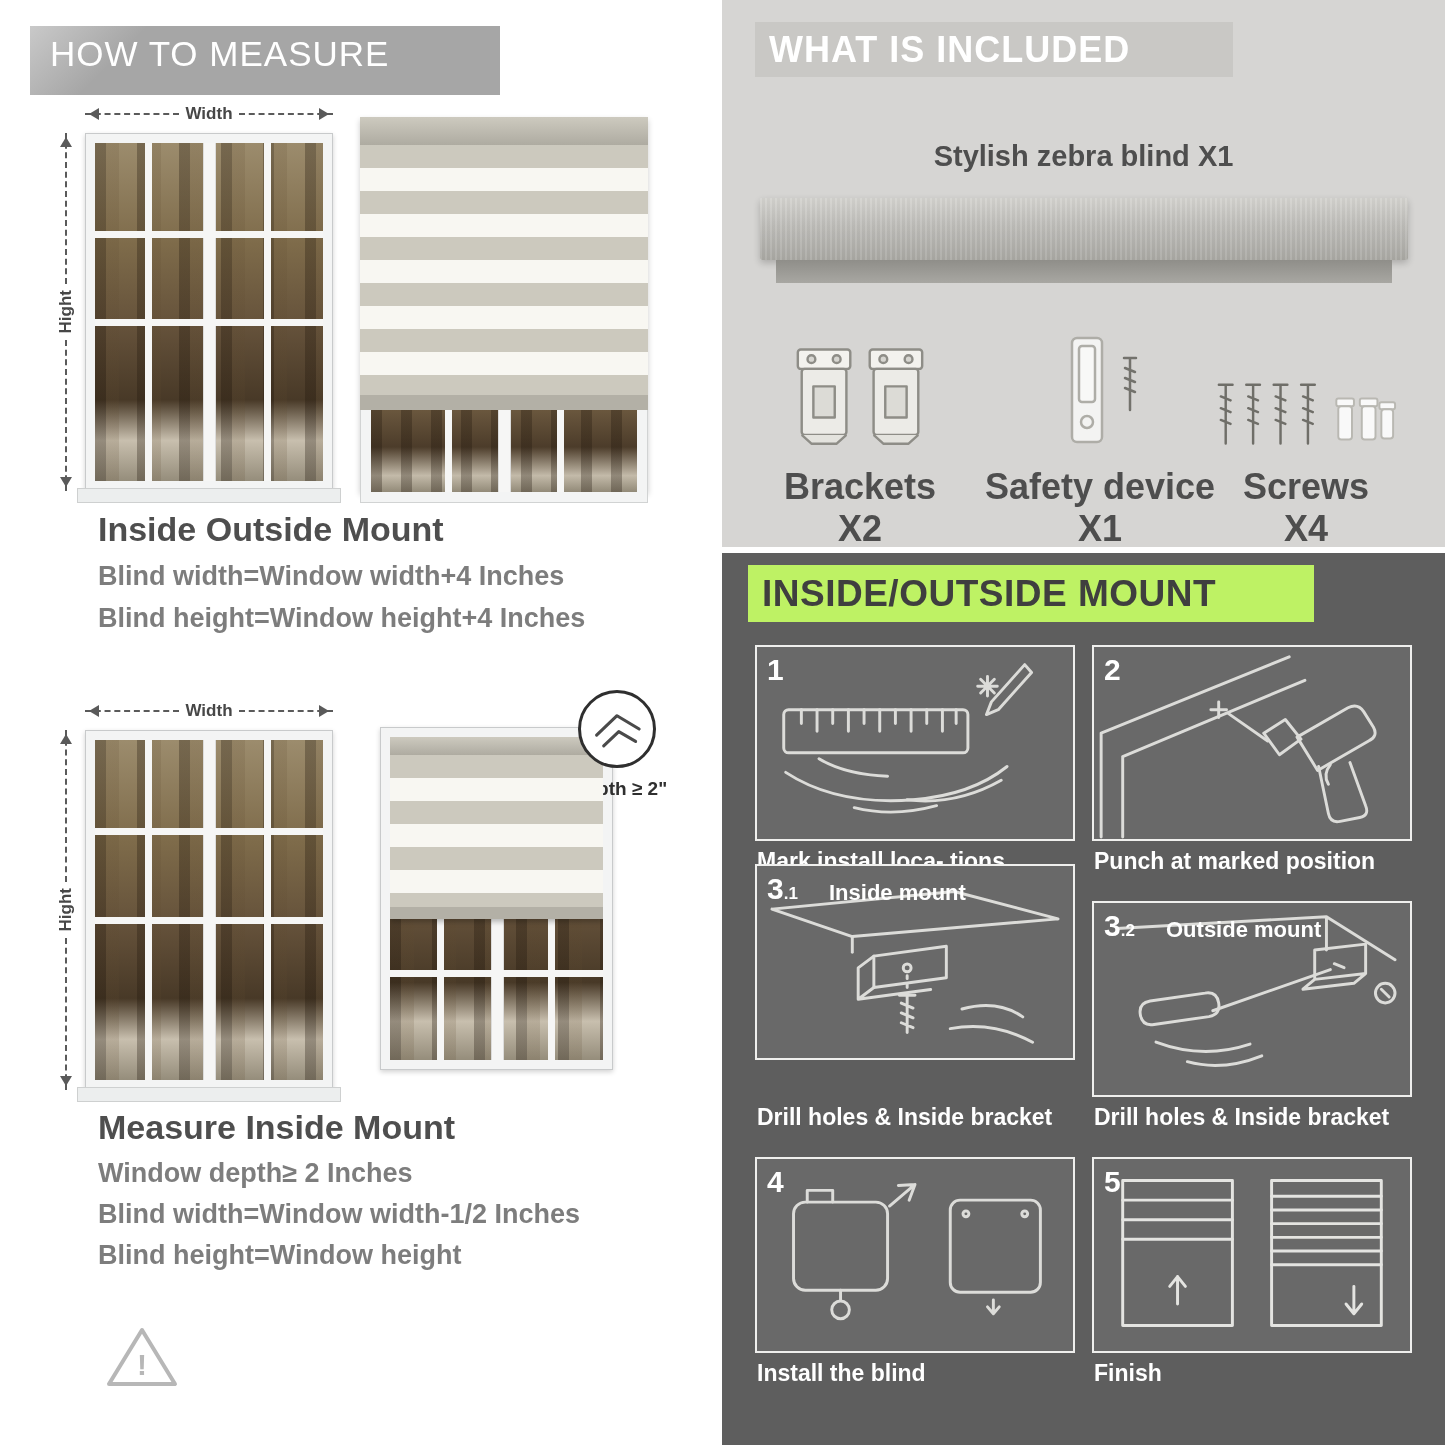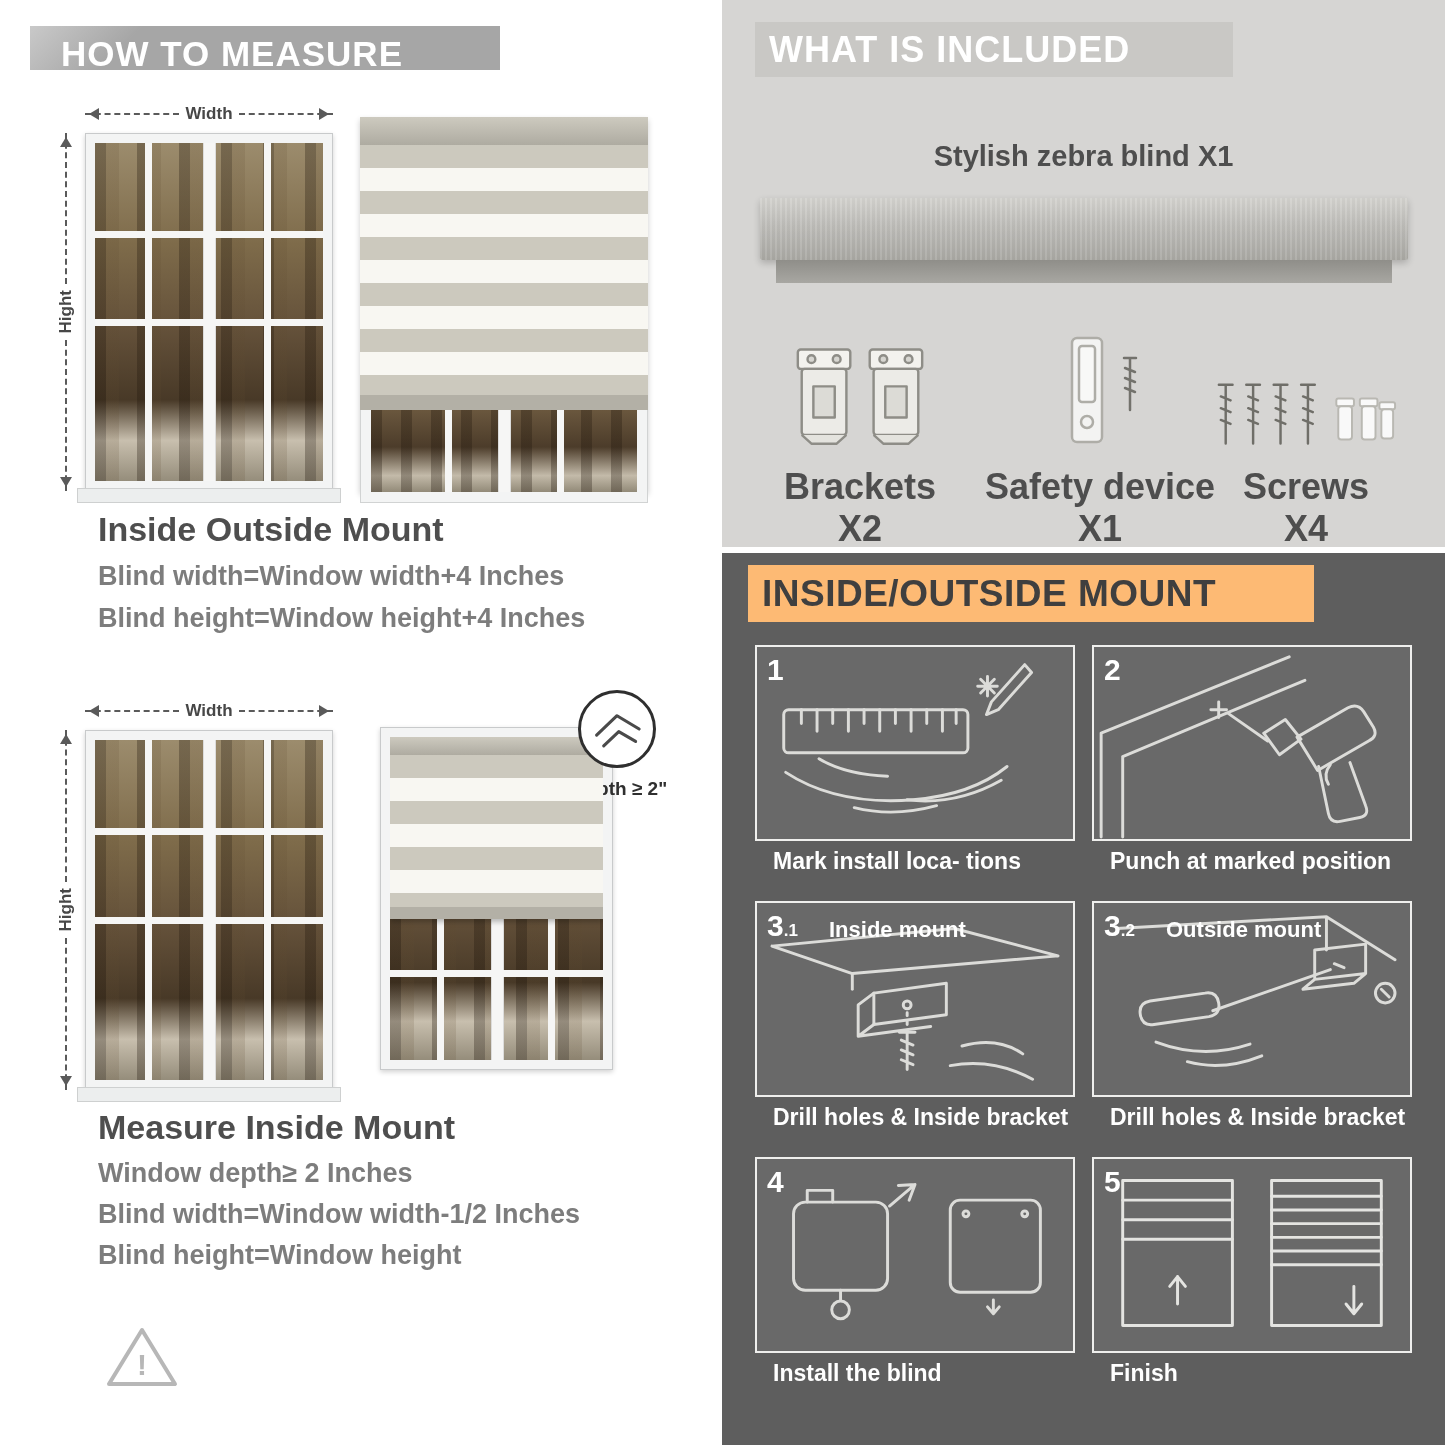--- a/index.html
+++ b/index.html
@@ -1,23 +1,23 @@
 <!DOCTYPE html>
 <html><head>
 <meta charset="utf-8">
 <style>
   html,body{margin:0;padding:0;background:#fff;}
   #page{position:relative;width:1445px;height:1445px;overflow:hidden;background:#fff;
         font-family:"Liberation Sans",sans-serif;}
   .abs{position:absolute;box-sizing:border-box;}
 
   
-  .left-banner{left:30px;top:26px;width:470px;height:44px;
+  .left-banner{left:30px;top:26px;width:470px;height:69px;
     background:linear-gradient(135deg,#c9c9c9 0%,#a6a6a6 22%);
-    color:#fff;font-weight:700;font-size:35px;line-height:55px;padding-left:31px;letter-spacing:1px;}
+    color:#fff;font-weight:400;font-size:35px;line-height:55px;padding-left:20px;letter-spacing:1px;}
   .sec-title{color:#4e4e4e;font-weight:700;font-size:34px;}
   .sec-line{color:#7d7d7d;font-weight:700;font-size:27px;}
 
   
   .window{background:#f3f4f4;border:1px solid #c8cacb;padding:9px;box-shadow:0 2px 5px rgba(0,0,0,.18);}
   .glass{position:relative;width:100%;height:100%;overflow:hidden;
     background:
       repeating-linear-gradient(90deg,rgba(30,20,10,.30) 0 11px,rgba(95,75,48,.16) 11px 24px,rgba(0,0,0,0) 24px 42px),
       linear-gradient(180deg,#9c8c6d 0%,#7e6b4a 30%,#64513a 55%,#483927 76%,#c8bfae 88%,#958d7b 100%);}
   .mv{position:absolute;top:0;bottom:0;width:7px;background:#f6f6f5;}
@@ -63,28 +63,28 @@
   .rail-top{left:760px;top:198px;width:648px;height:62px;border-radius:2px;
     background:linear-gradient(180deg,#d3d2ce 0%,#bdbcb8 45%,#a8a7a2 100%);
     box-shadow:0 3px 7px rgba(0,0,0,.20);}
   .rail-top::after{content:"";position:absolute;inset:0;
     background:repeating-linear-gradient(90deg,rgba(255,255,255,.10) 0 2px,rgba(0,0,0,.02) 2px 5px);}
   .rail-bottom{left:776px;top:260px;width:616px;height:23px;
     background:linear-gradient(180deg,#8f8e89,#a8a7a2);}
   .item-label{top:466px;text-align:center;color:#4e4e4e;font-weight:700;font-size:36px;}
 
   .dark{left:722px;top:553px;width:723px;height:892px;background:#5e5e5e;}
-  .mount-banner{left:748px;top:565px;width:566px;height:57px;background:#fdba74;
+  .mount-banner{left:748px;top:565px;width:566px;height:57px;background:#bef264;
     color:#3f3f3f;font-weight:700;font-size:37px;line-height:57px;padding-left:14px;letter-spacing:.5px;}
   .panel{width:320px;height:196px;background:#696969;border:2px solid #efefed;}
   .panel svg{position:absolute;inset:0;width:100%;height:100%;}
   .pnum{position:absolute;top:6px;left:10px;color:#fff;font-weight:700;font-size:30px;z-index:2;}
   .pnumsub{font-size:17px;}
   .ptitle{position:absolute;top:14px;left:72px;color:#fff;font-weight:700;font-size:22px;z-index:2;}
-  .caption{width:330px;color:#fff;font-weight:700;font-size:23px;margin-left:16px;}
+  .caption{width:330px;color:#fff;font-weight:700;font-size:23px;}
 </style>
 </head>
 <body>
 
 <div id="page">
 
   <div class="abs left-banner">
     <span>HOW TO MEASURE</span>
   </div>
 
@@ -275,21 +275,21 @@
         <path d="M136 68 L176 96"></path>
         <path d="M172 88 l22 -14 16 20 -22 16 z"></path>
         <path d="M206 92 l52 -30 q10 -5 16 4 l10 16 q5 9 -5 14 l-52 30 z"></path>
         <path d="M228 122 l10 48 q2 10 12 8 l20 -4 q10 -2 6 -12 l-16 -44"></path>
         <path d="M240 120 q-8 10 -2 20"></path>
       </g>
     </svg>
   </div>
   <div class="abs caption" style="left:1094px;top:848px;">Punch at  marked position</div>
 
-  <div class="abs panel" style="left:755px;top:901px;padding-left:30px;">
+  <div class="abs panel" style="left:755px;top:864px;padding-left:30px;">
     <span class="pnum"><span>3</span><span class="pnumsub">.1</span></span>
     <span class="ptitle">Inside mount</span>
     <svg viewBox="0 0 320 196">
       <g stroke="#dcdcd9" stroke-width="3" fill="none" stroke-linecap="round" stroke-linejoin="round">
         <path d="M14 44 L200 26 M200 26 L306 54 M14 44 L96 72 L306 54"></path>
         <path d="M96 72 v16"></path>
         <path d="M118 92 l74 -10 v32 l-74 10 z"></path>
         <path d="M118 92 l-16 12 v32 l16 -12 M102 136 l74 -10"></path>
         <circle cx="152" cy="104" r="4"></circle>
         <path d="M152 112 v12" stroke-dasharray="3 6"></path>

